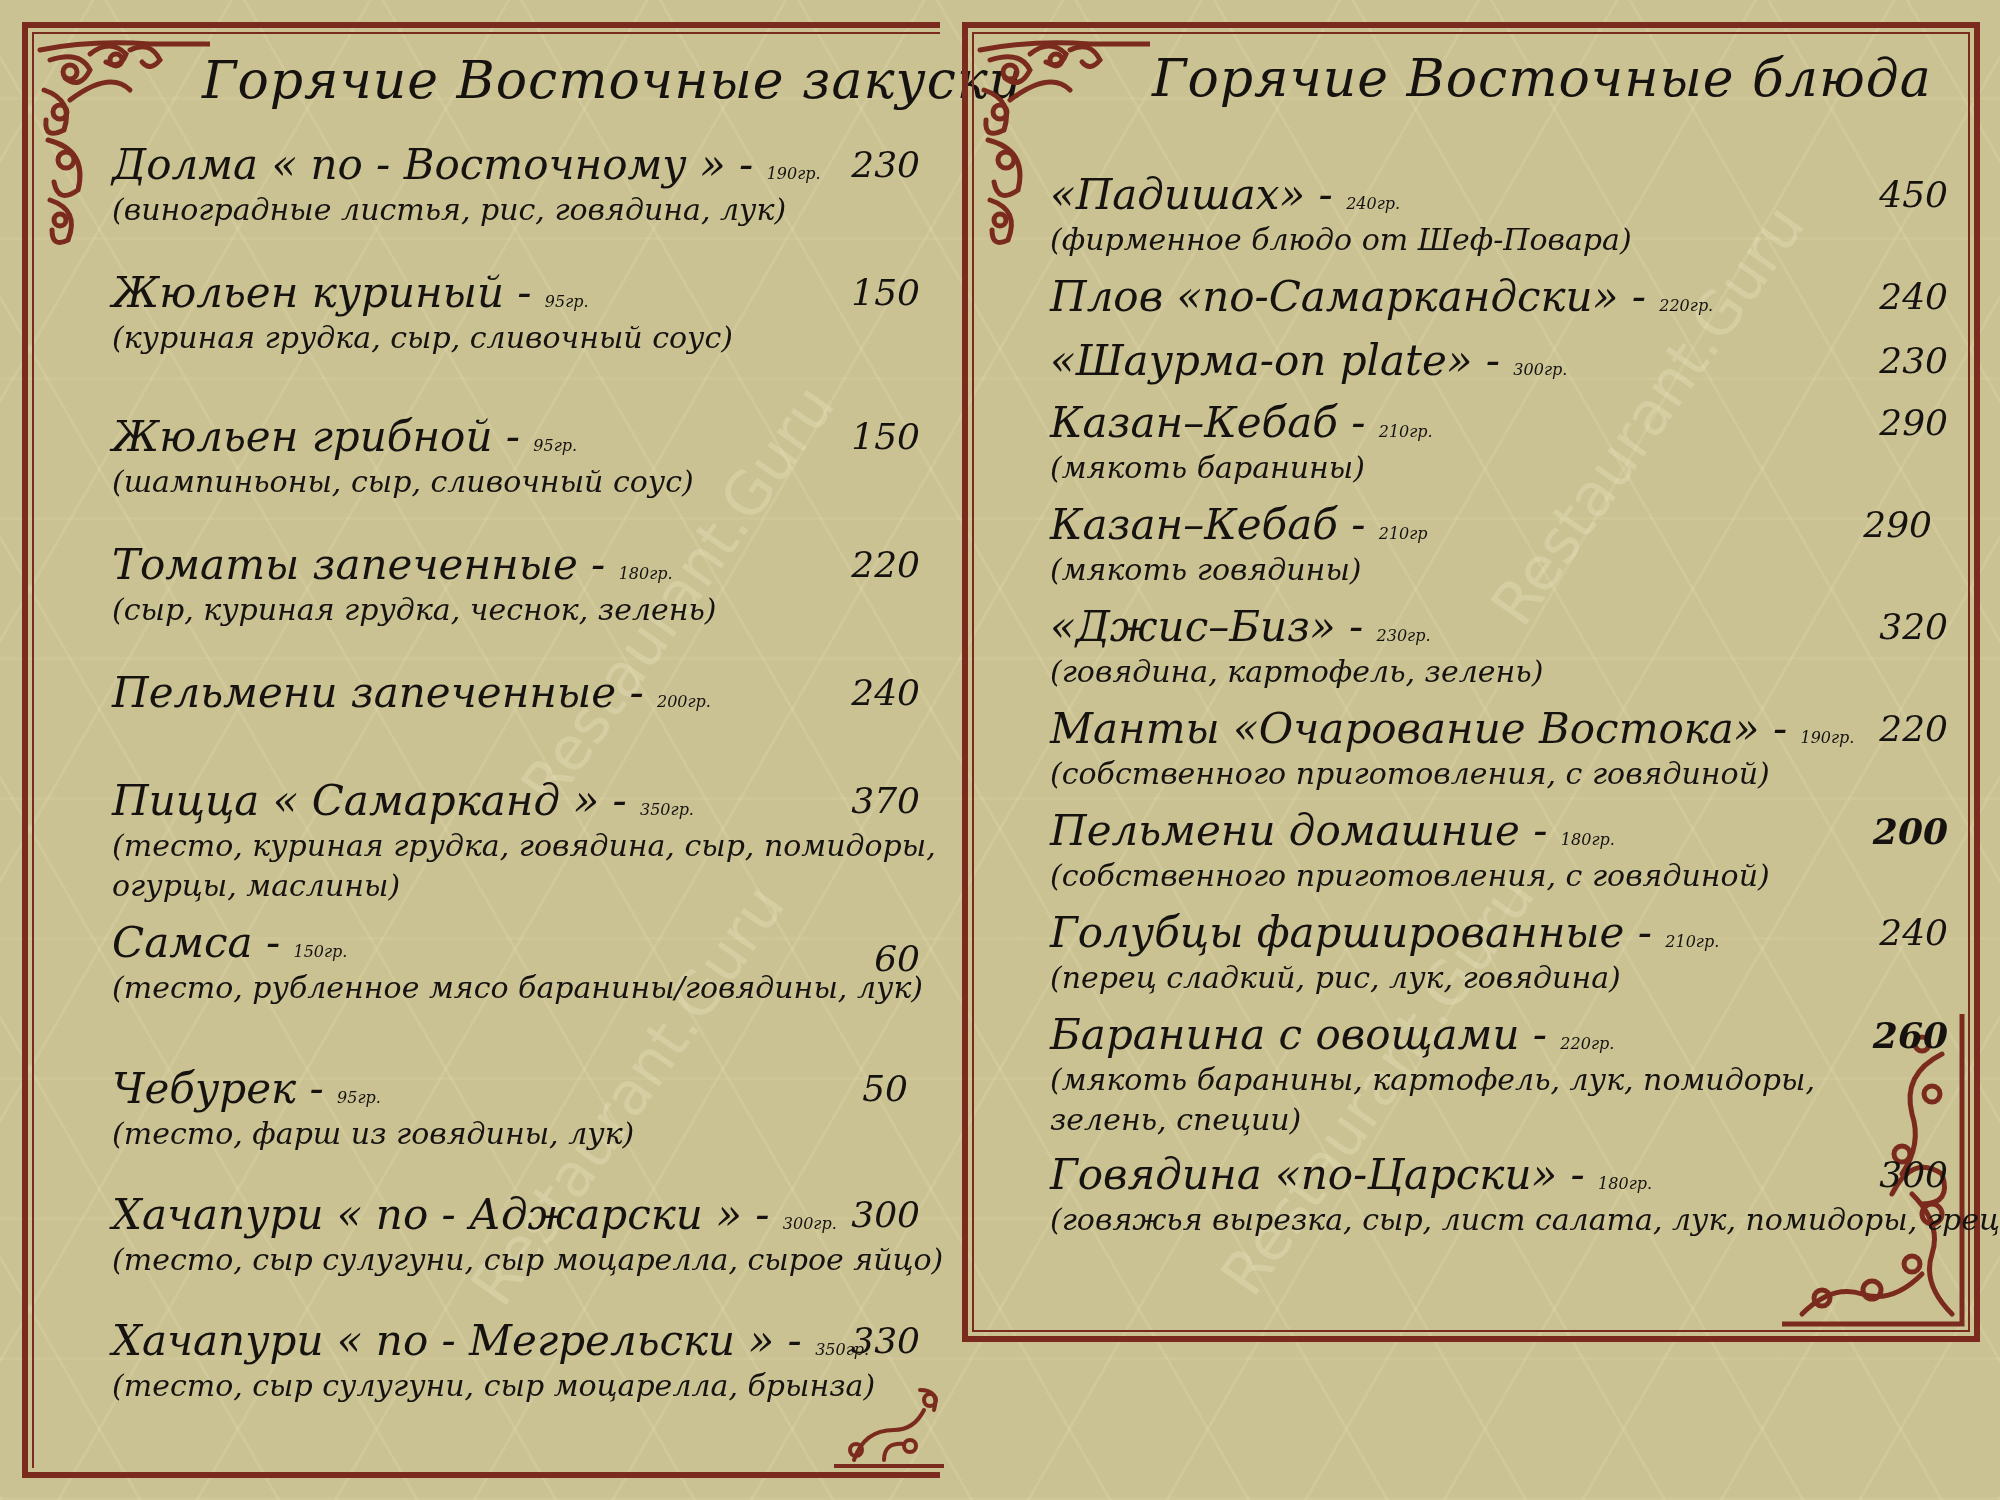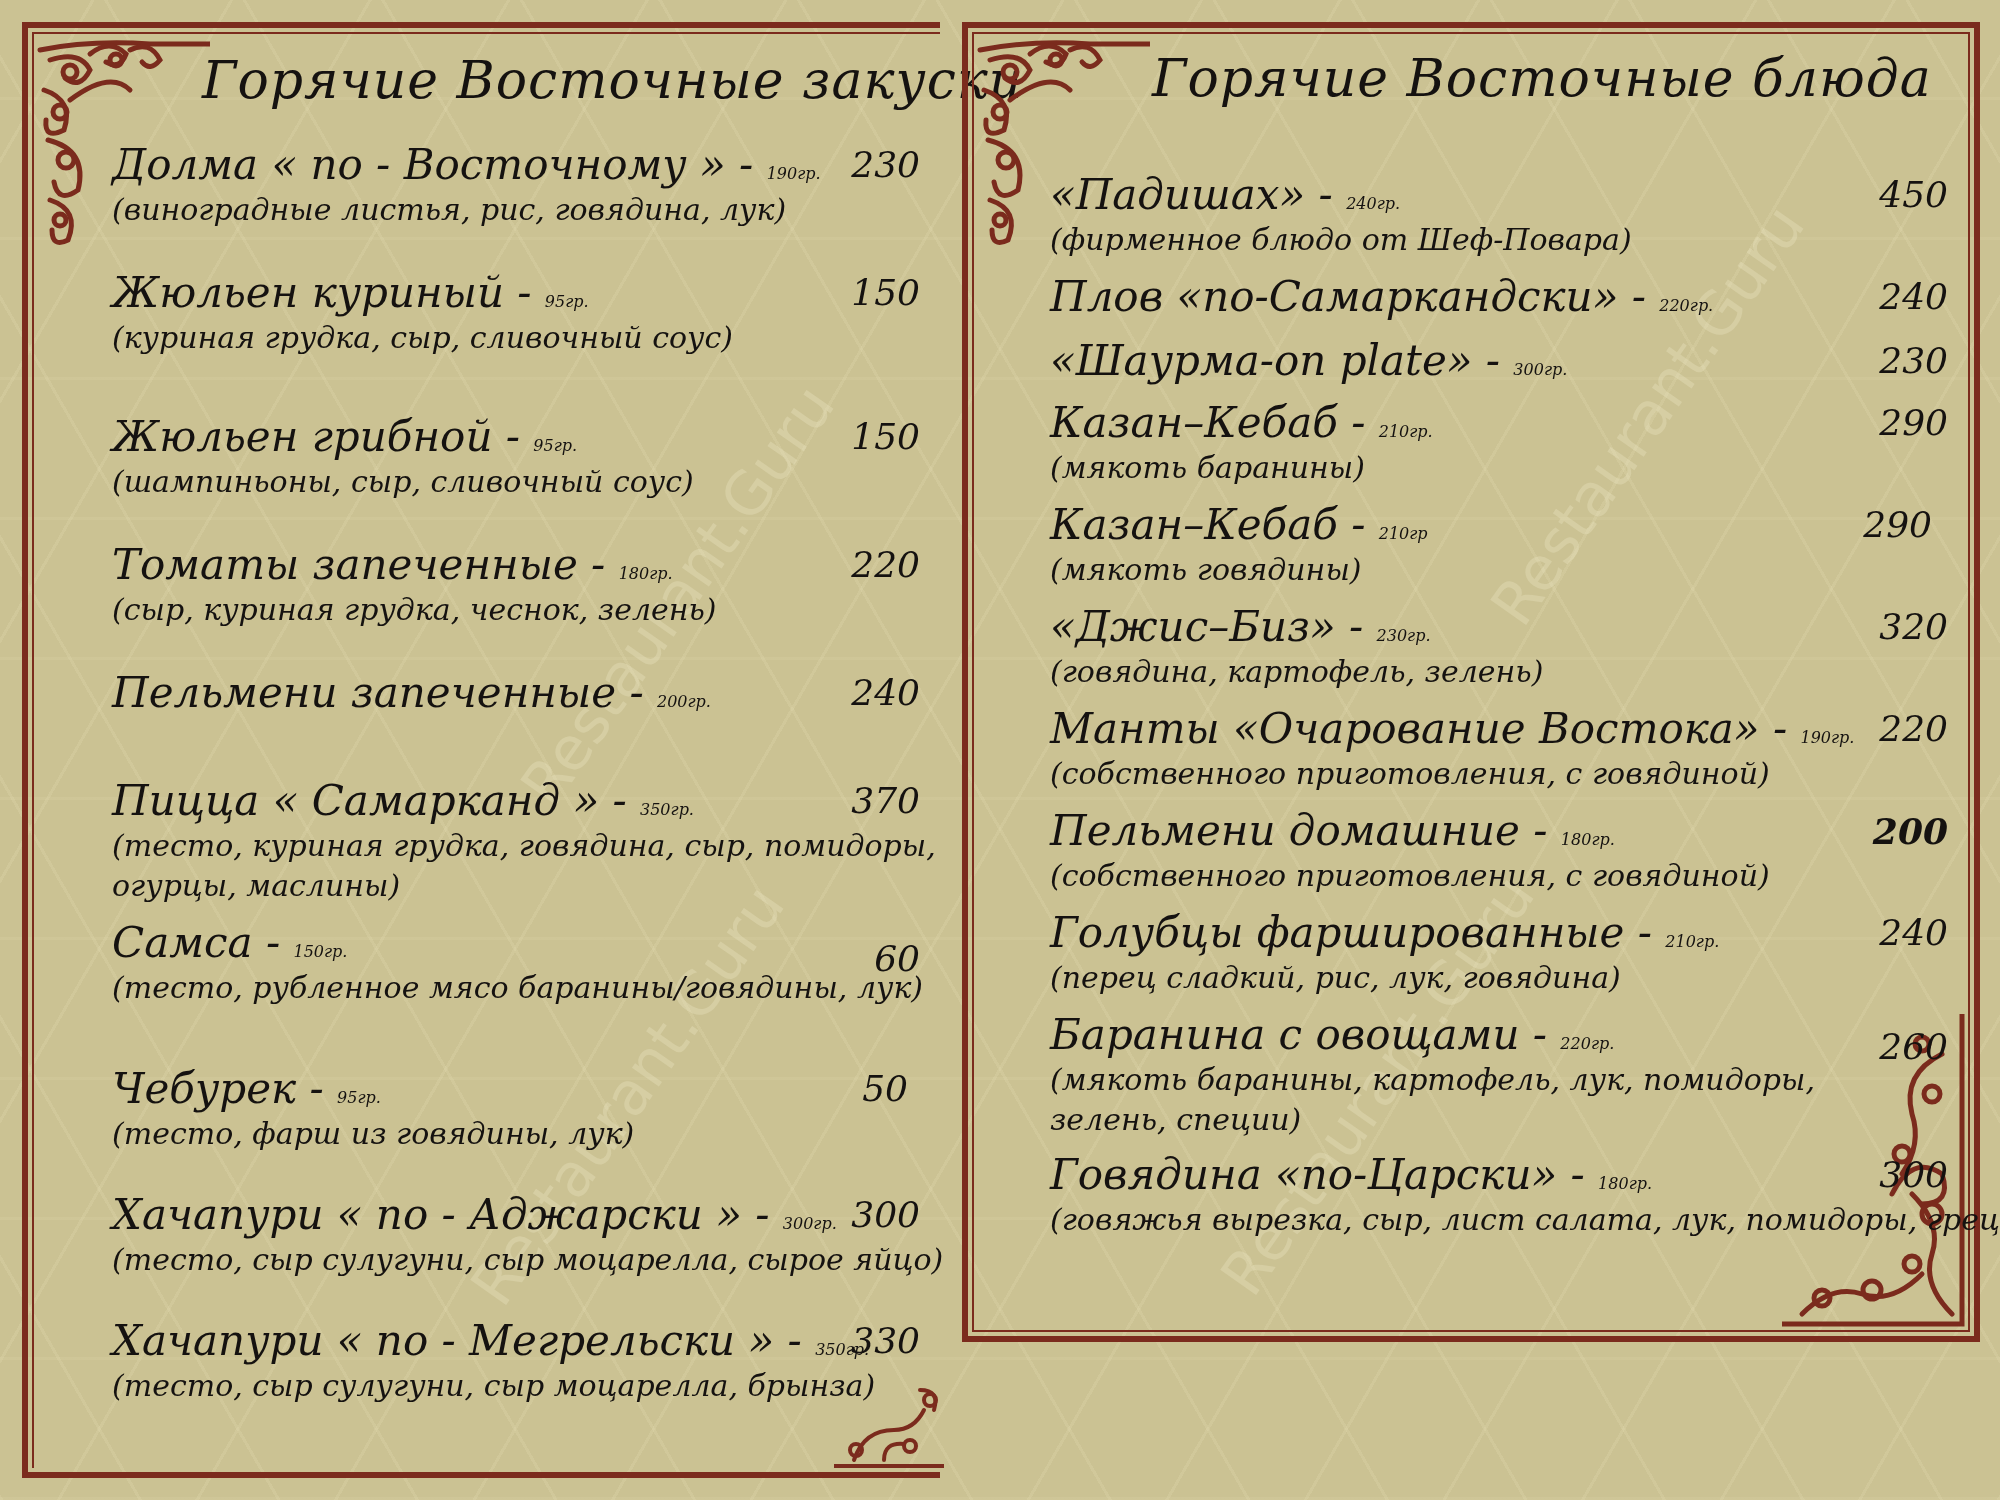--- a/index.html
+++ b/index.html
@@ -220,21 +220,21 @@
         <div class="item-price" style="right: 32px; top: 4px; font-weight: bold;">200</div>
         <div class="item-desc">(собственного приготовления, с говядиной)</div>
       </div>
       <div class="item" style="left: 88px; top: 886px; right: 0px;">
         <div class="item-name"><span>Голубцы  фаршированные - </span><span class="item-weight">210гр.</span></div>
         <div class="item-price" style="right: 32px; top: 4px;">240</div>
         <div class="item-desc">(перец сладкий, рис, лук, говядина)</div>
       </div>
       <div class="item" style="left: 88px; top: 988px; right: 0px;">
         <div class="item-name"><span>Баранина  с овощами - </span><span class="item-weight">220гр.</span></div>
-        <div class="item-price" style="right: 32px; top: 16px;">260</div>
+        <div class="item-price" style="right: 32px; top: 4px; font-weight: bold;">260</div>
         <div class="item-desc">(мякоть баранины, картофель, лук, помидоры,</div>
         <div class="item-desc">зелень, специи)</div>
       </div>
       <div class="item" style="left: 88px; top: 1128px; right: 0px;">
         <div class="item-name"><span>Говядина  «по-Царски» - </span><span class="item-weight">180гр.</span></div>
         <div class="item-price" style="right: 32px; top: 4px;">300</div>
         <div class="item-desc">(говяжья вырезка, сыр, лист салата, лук, помидоры, грецкий орех)</div>
       </div>
     </div>
 </div>

